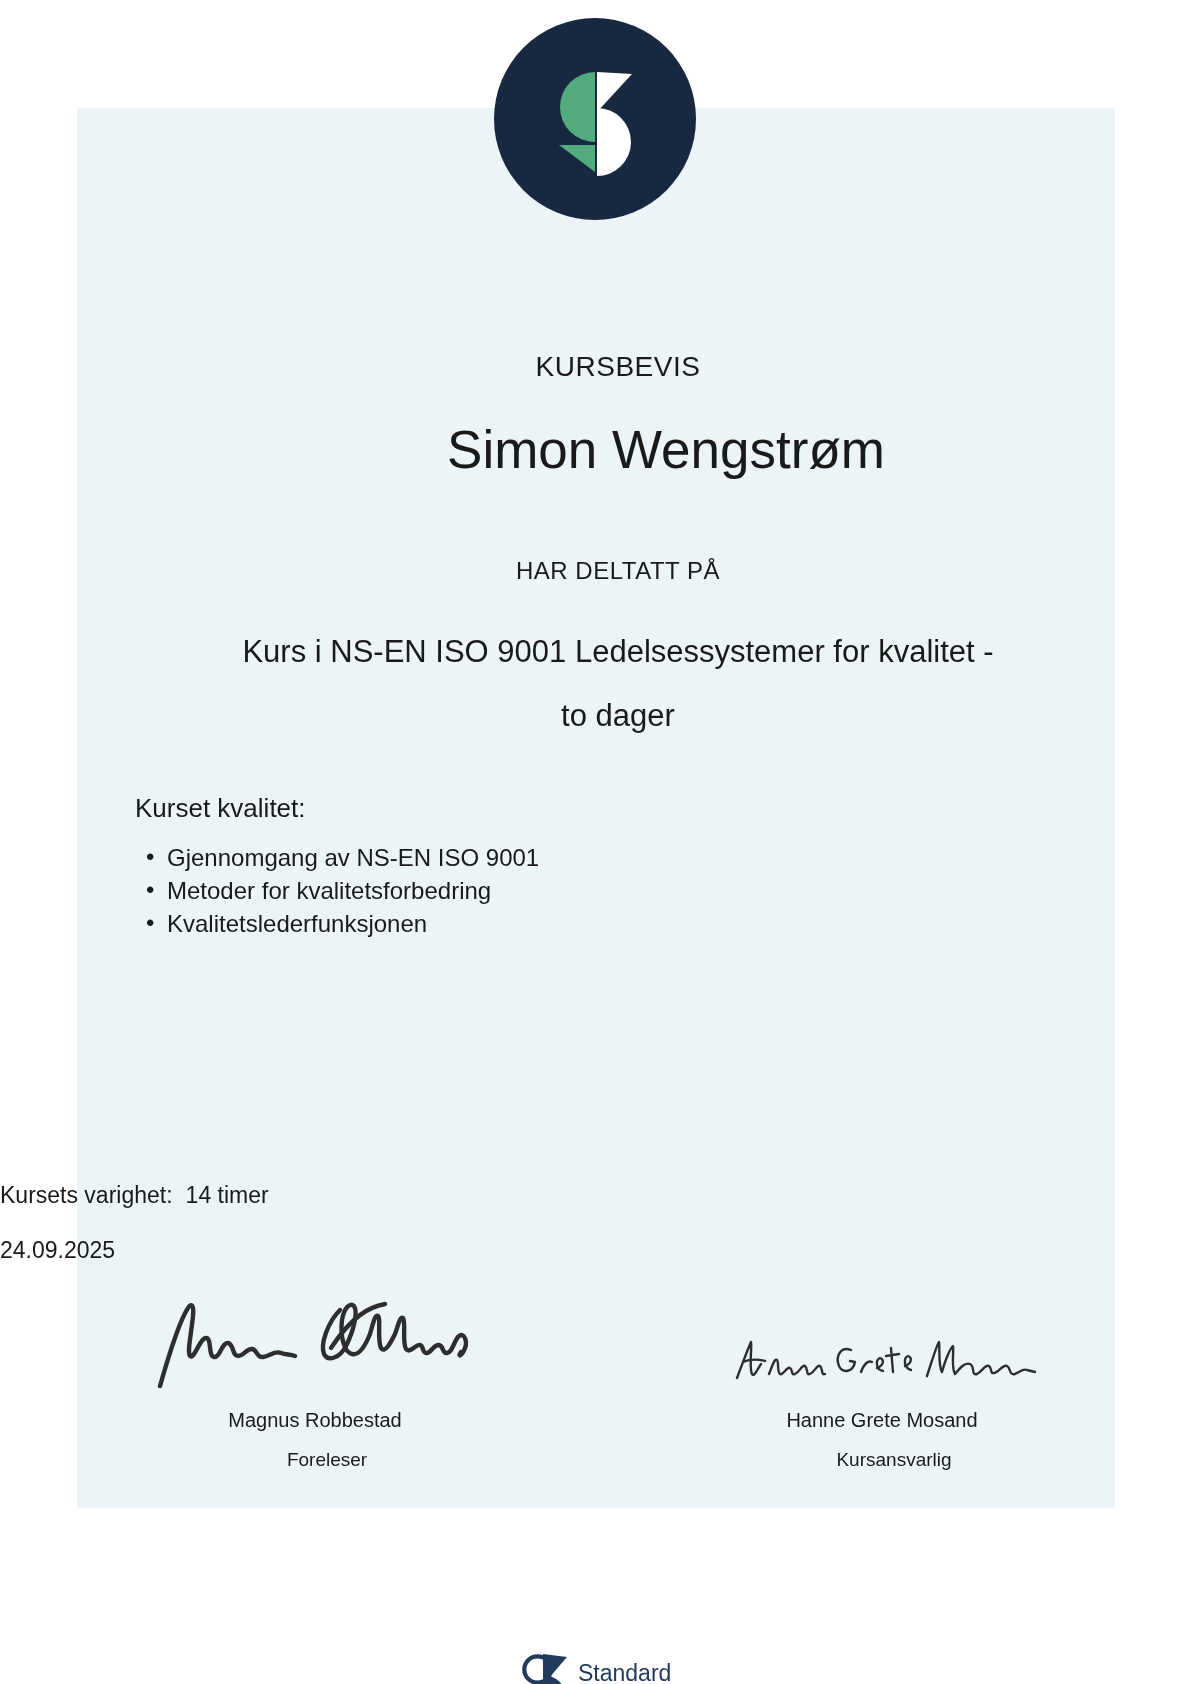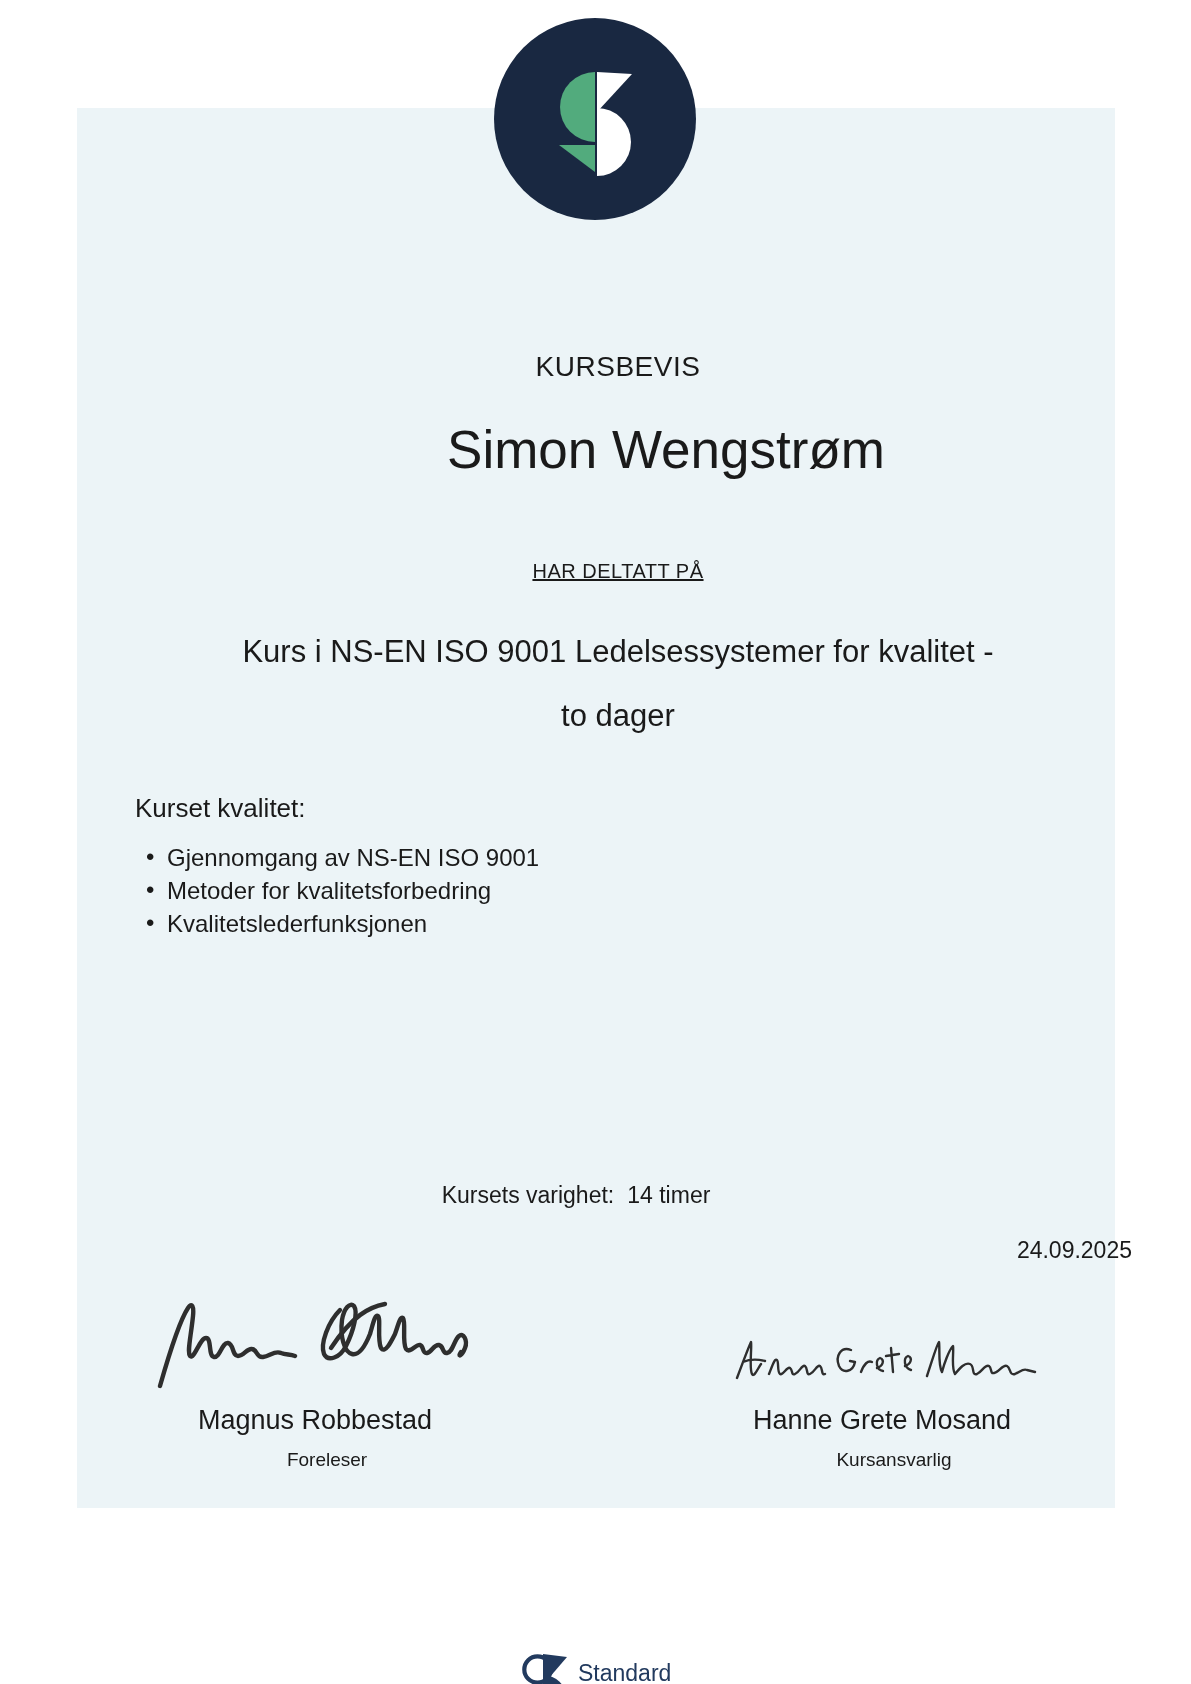--- a/index.html
+++ b/index.html
@@ -27,41 +27,41 @@
   .emblem{
     position:absolute;left:494px;top:18px;width:202px;height:202px;
     border-radius:50%;background:var(--navy);z-index:5;
   }
   .emblem svg{position:absolute;left:64px;top:54px;}
   
   .abs{position:absolute;}
   .center-block{left:77px;width:1082px;text-align:center;}
   .kursbevis{top:350px;font-size:28px;line-height:34px;letter-spacing:0.5px;}
   .recipient{top:418px;font-size:53px;line-height:64px;margin-left:48px;}
-  .subheading{top:556px;font-size:20px;line-height:30px;letter-spacing:0.5px;text-decoration:underline;}
+  .subheading{top:556px;font-size:24px;line-height:30px;letter-spacing:0.5px;}
   .course-title{top:620px;font-size:31px;line-height:64px;}
   .topics-heading{left:135px;top:792px;font-size:26px;line-height:32px;}
   .topics{left:146px;top:841px;list-style:none;}
   .topics li{
     position:relative;font-size:24px;line-height:33px;padding-left:21px;
   }
   .topics li::before{
     content:"\2022";position:absolute;left:0;top:-1px;font-size:24px;color:var(--text);
   }
-  .duration-line{left:0;width:1152px;top:1181px;text-align:center;font-size:23px;line-height:28px;}
+  .duration-line{left:0;width:1152px;top:1181px;text-align:left;font-size:23px;line-height:28px;}
   .duration-line .gap{display:inline-block;width:13px;}
-  .date-line{left:12px;width:1120px;top:1236px;text-align:right;font-size:23px;line-height:28px;}
+  .date-line{left:0;width:1120px;top:1236px;text-align:left;font-size:23px;line-height:28px;}
   
   .sig-col{position:absolute;width:476px;text-align:center;}
   .sig-col.left{left:77px;}
   .sig-col.right{left:644px;}
   .sig-img{position:absolute;left:50%;transform:translateX(-50%);}
   .sig-left-img{top:1294px;}
   .sig-right-img{top:1332px;}
-  .sig-name{position:absolute;left:0;width:100%;top:1406px;font-size:27px;line-height:29px;}
+  .sig-name{position:absolute;left:0;width:100%;top:1406px;font-size:20px;line-height:29px;}
   .sig-role{position:absolute;left:0;width:100%;top:1448px;font-size:19px;line-height:24px;margin-left:12px;}
   .sig-path{stroke:var(--ink);fill:none;stroke-linecap:round;stroke-linejoin:round;}
   
   .footer-logo{position:absolute;left:522px;top:1654px;width:170px;height:66px;}
   .footer-mark{position:absolute;left:0;top:0;}
   .footer-text{
     position:absolute;left:56px;top:7px;
     color:var(--logo-navy);font-size:23px;line-height:25px;font-weight:400;
   }
 </style>

